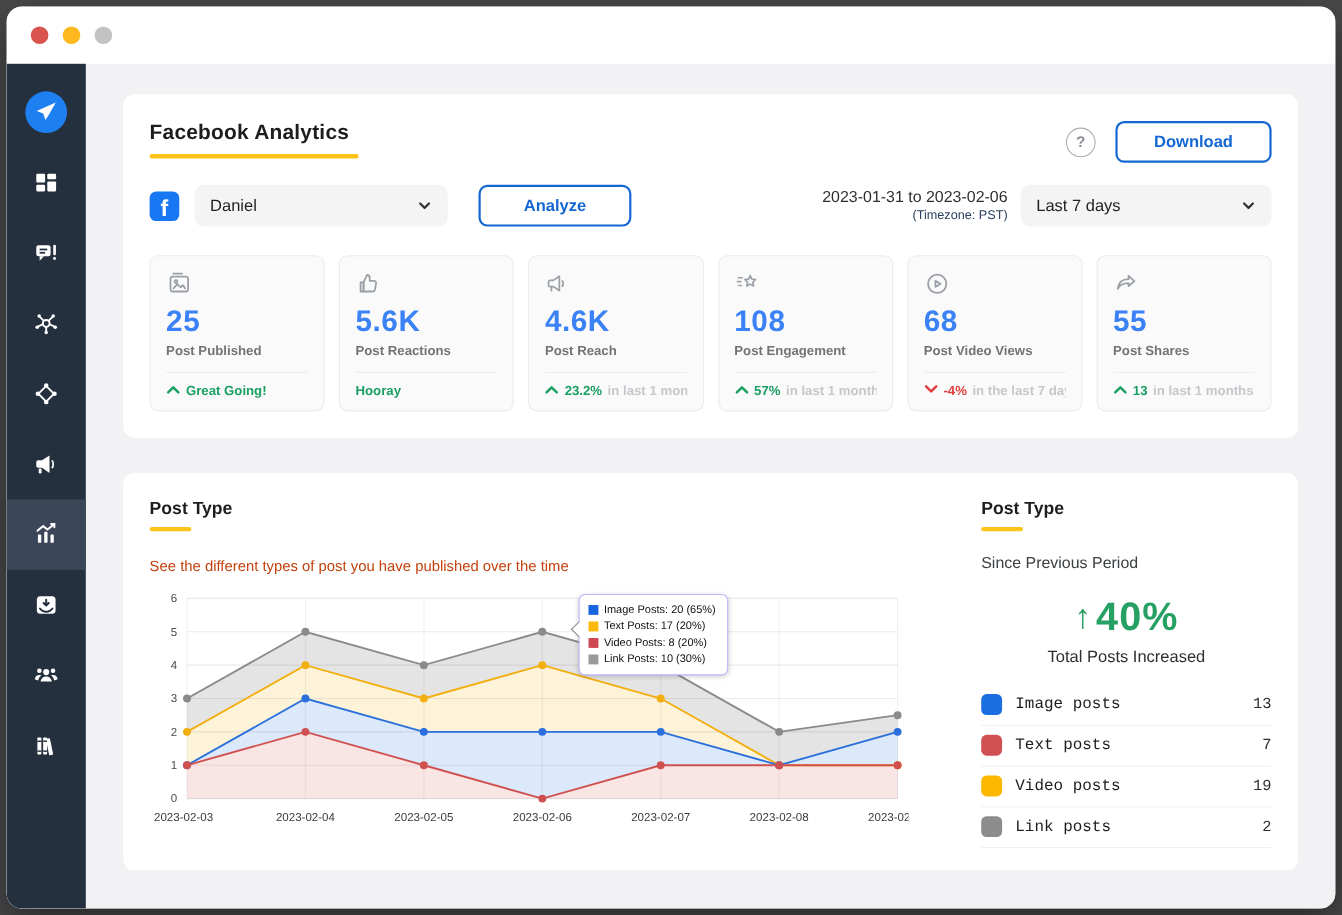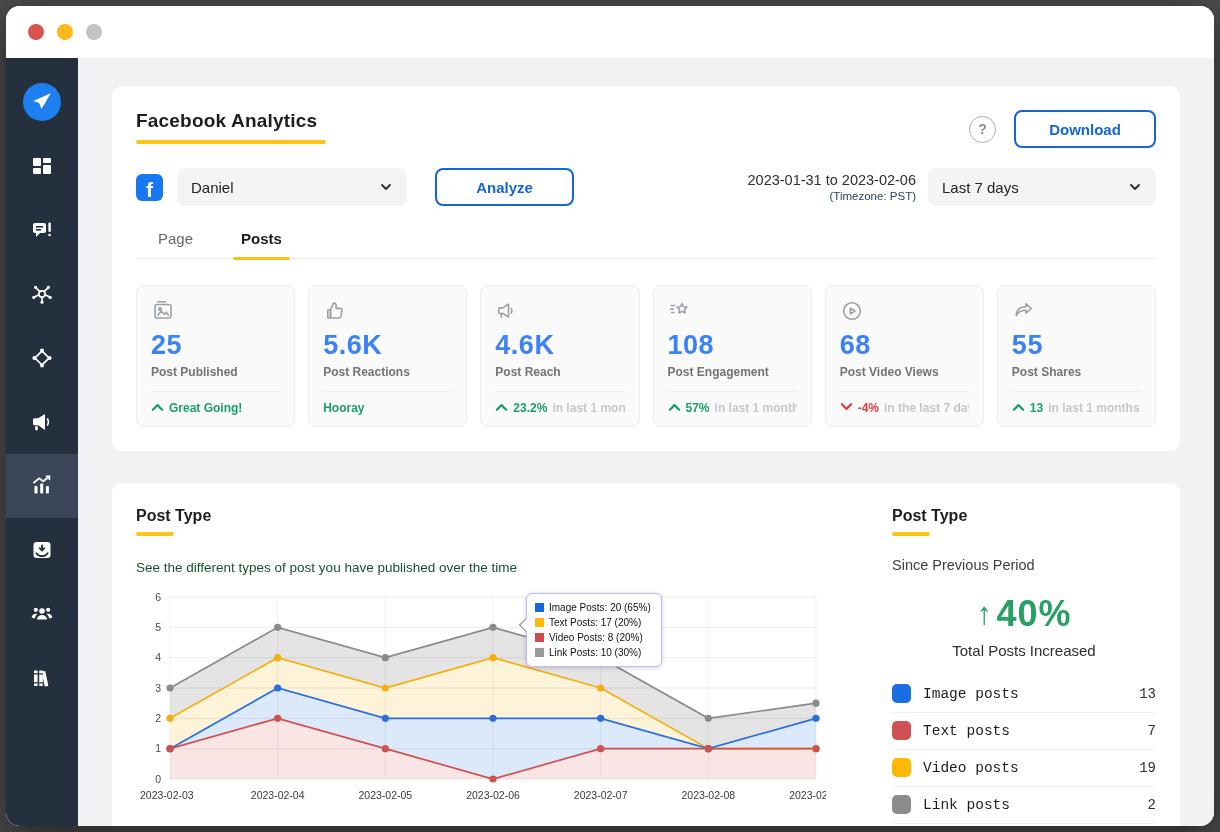--- a/index.html
+++ b/index.html
@@ -47,21 +47,21 @@
   .stat-label{font-size:12px;color:#737373;margin-top:4px;font-weight:bold;}
   .stat-divider{border-top:1px solid #ededee;margin-top:12px;}
   .stat-footer{padding:9px 0 11px;font-size:12px;display:flex;align-items:center;gap:5px;white-space:nowrap;overflow:hidden;}
   .trend-up{color:#1a9f63;font-weight:bold;}
   .trend-down{color:#e03e3e;font-weight:bold;}
   .footer-suffix{color:#c4c7cb;font-weight:bold;}
   .chart-card{padding:24px 24px 20px;display:flex;}
   .chart-left{flex:1;min-width:0;}
   .section-title{font-size:16px;font-weight:bold;color:#1d1d1f;}
   .small-underline{width:38px;height:3.5px;background:#fcc419;border-radius:2px;margin-top:7px;}
-  .chart-subtitle{font-size:13.5px;color:#14532d;margin-top:24px;}
+  .chart-subtitle{font-size:13.5px;color:#c2410c;margin-top:24px;}
   .chart-wrap{position:relative;margin-top:12px;}
   .tooltip{position:absolute;left:390px;top:6px;background:#fff;border:1px solid #c4b5fd;border-radius:6px;
     padding:6px 10px 6px 8px;box-shadow:0 1px 5px rgba(0,0,0,.18);z-index:2;}
   .tooltip-item{display:flex;align-items:center;gap:5px;font-size:10px;color:#111;line-height:15px;white-space:nowrap;}
   .tooltip-swatch{width:9px;height:9px;flex:0 0 9px;}
   .tooltip-pointer{position:absolute;left:-6px;top:26px;width:10px;height:10px;background:#fff;
     border-left:1px solid #8a8a8a;border-bottom:1px solid #8a8a8a;transform:rotate(45deg);}
   .chart-right{flex:0 0 300px;padding-left:36px;}
   .summary-subtitle{font-size:14.5px;color:#3c4043;margin-top:21px;}
   .change-row{margin-top:20px;text-align:center;color:#27a163;font-weight:bold;}
@@ -213,24 +213,20 @@
             <div class="date-range">2023-01-31 to 2023-02-06</div>
             <div class="timezone">(Timezone: PST)</div>
           </div>
           <div class="select period-select">
             <span>Last 7 days</span>
             <svg width="14" height="14" viewBox="0 0 14 14">
                 <path d="M3 5l4 4 4-4" stroke="#333" stroke-width="2" fill="none" stroke-linecap="round" stroke-linejoin="round"></path>
               </svg>
           </div>
         </div>
-        <div class="tabs" id="tabs">
-            <div class="tab">Page</div>
-            <div class="tab active">Posts</div>
-          </div>
         <div class="stats-row" id="stats-row">
             <div class="stat-card">
               <div class="stat-icon"><svg width="24" height="24" viewBox="0 0 24 24" fill="none" stroke="currentColor" stroke-width="1.6" stroke-linecap="round" stroke-linejoin="round">
                   <path d="M6.5 2.8h8"></path>
                   <rect x="4" y="5.5" width="16" height="13.5" rx="2"></rect>
                   <circle cx="9" cy="10" r="1.3"></circle>
                   <path d="M6.8 16.2l3.4-4 3 3 2-2 2.2 3"></path>
                 </svg></div>
               <div class="stat-value">25</div>
               <div class="stat-label">Post Published</div>

